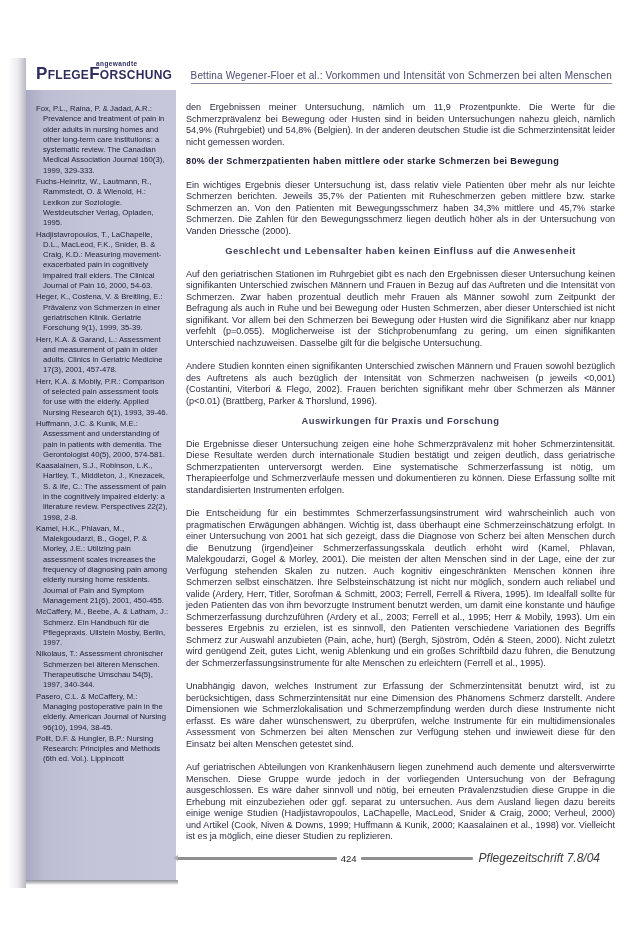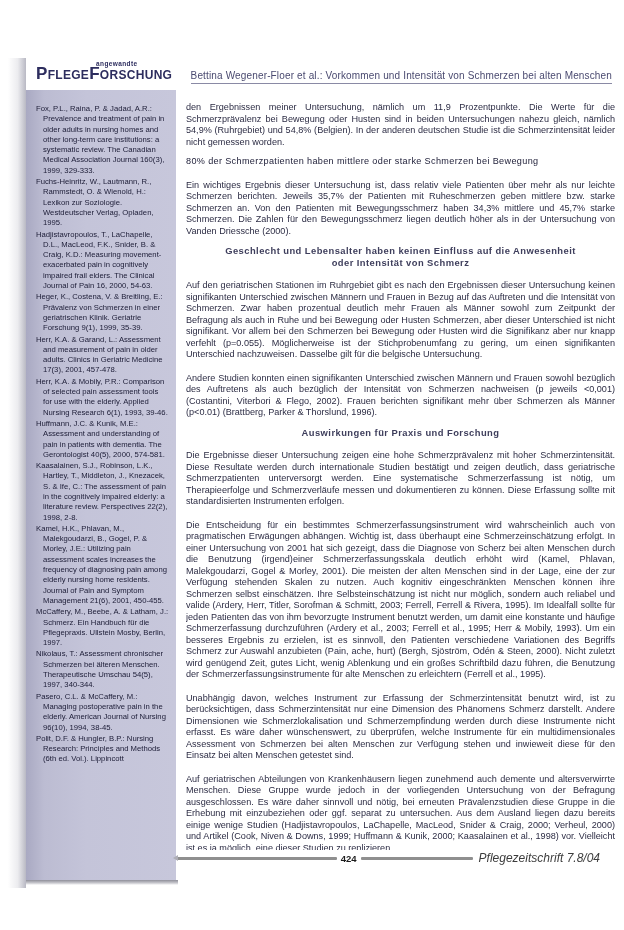--- a/index.html
+++ b/index.html
@@ -45,41 +45,41 @@
     background:linear-gradient(180deg,#8f8f99 0%,#c9c9cf 60%,#ffffff 100%);
   }
 
   
   .article {
     position:absolute; left:186px; top:90px; width:429px; height:760px; overflow:hidden;
     color:#2c2c44; font-size:9.1px; line-height:11.5px; text-align:justify;
   }
   .para { margin:12px 0 4px 0; }
   .subhead {
-    font-weight:normal; letter-spacing:.35px; margin:8px 0 2px 0; color:#23233c;
+    font-weight:bold; letter-spacing:.35px; margin:8px 0 2px 0; color:#23233c;
     font-size:9.1px; text-align:left;
   }
   .center-head {
     font-weight:bold; font-size:9.4px; text-align:center; margin:8px 0 3px 0;
     color:#3e3e5c; letter-spacing:.45px;
   }
   .center-head span { display:block; }
 
   
   .footer {
     position:absolute; left:176px; top:852px; right:24px; height:12px;
     display:flex; align-items:center;
   }
   .rule { height:3px; background:#8f8f8f; border-radius:1px; }
   .rule-left { flex:1; position:relative; }
   .rule-left::before {
     content:""; position:absolute; left:-6px; top:-2px;
     border:3.5px solid transparent; border-right:5px solid #aeaeb6;
   }
-  .page-number { font-weight:bold; font-size:9.5px; color:#1c1c1c; margin:2px 4px; }
+  .page-number { font-weight:normal; font-size:9.5px; color:#1c1c1c; margin:2px 4px; }
   .rule-right { width:112px; margin-right:6px; }
   .issue { font-size:12px; font-style:italic; color:#3c3c3c; white-space:nowrap; }
 </style>
 </head>
 <body>
 
 <div class="page">
 
   <div class="page-edge"></div>
 
@@ -107,21 +107,20 @@
     <div class="ref">Polit, D.F. &amp; Hungler, B.P.: Nursing Research: Principles and Methods (6th ed. Vol.). Lippincott</div>
   </aside>
   <div class="refs-shadow"></div>
 
   <main class="article">
     <p class="para">den Ergebnissen meiner Untersuchung, nämlich um 11,9 Prozentpunkte. Die Werte für die Schmerzprävalenz bei Bewegung oder Husten sind in beiden Untersuchungen nahezu gleich, nämlich 54,9% (Ruhrgebiet) und 54,8% (Belgien). In der anderen deutschen Studie ist die Schmerzintensität leider nicht gemessen worden.</p>
     <h3 class="subhead">80% der Schmerzpatienten haben mittlere oder starke Schmerzen bei Bewegung</h3>
     <p class="para">Ein wichtiges Ergebnis dieser Untersuchung ist, dass relativ viele Patienten über mehr als nur leichte Schmerzen berichten. Jeweils 35,7% der Patienten mit Ruheschmerzen geben mittlere bzw. starke Schmerzen an. Von den Patienten mit Bewegungsschmerz haben 34,3% mittlere und 45,7% starke Schmerzen. Die Zahlen für den Bewegungsschmerz liegen deutlich höher als in der Untersuchung von Vanden Driessche (2000).</p>
     <h2 class="center-head">
       <span>Geschlecht und Lebensalter haben keinen Einfluss auf die Anwesenheit</span>
-      <span>oder Intensität von Schmerz</span>
     </h2>
     <p class="para">Auf den geriatrischen Stationen im Ruhrgebiet gibt es nach den Ergebnissen dieser Untersuchung keinen signifikanten Unterschied zwischen Männern und Frauen in Bezug auf das Auftreten und die Intensität von Schmerzen. Zwar haben prozentual deutlich mehr Frauen als Männer sowohl zum Zeitpunkt der Befragung als auch in Ruhe und bei Bewegung oder Husten Schmerzen, aber dieser Unterschied ist nicht signifikant. Vor allem bei den Schmerzen bei Bewegung oder Husten wird die Signifikanz aber nur knapp verfehlt (p=0.055). Möglicherweise ist der Stichprobenumfang zu gering, um einen signifikanten Unterschied nachzuweisen. Dasselbe gilt für die belgische Untersuchung.</p>
     <p class="para">Andere Studien konnten einen signifikanten Unterschied zwischen Männern und Frauen sowohl bezüglich des Auftretens als auch bezüglich der Intensität von Schmerzen nachweisen (p jeweils &lt;0,001) (Costantini, Viterbori &amp; Flego, 2002). Frauen berichten signifikant mehr über Schmerzen als Männer (p&lt;0.01) (Brattberg, Parker &amp; Thorslund, 1996).</p>
     <h2 class="center-head">
       <span>Auswirkungen für Praxis und Forschung</span>
     </h2>
     <p class="para">Die Ergebnisse dieser Untersuchung zeigen eine hohe Schmerzprävalenz mit hoher Schmerzintensität. Diese Resultate werden durch internationale Studien bestätigt und zeigen deutlich, dass geriatrische Schmerzpatienten unterversorgt werden. Eine systematische Schmerzerfassung ist nötig, um Therapieerfolge und Schmerzverläufe messen und dokumentieren zu können. Diese Erfassung sollte mit standardisierten Instrumenten erfolgen.</p>
     <p class="para">Die Entscheidung für ein bestimmtes Schmerzerfassungsinstrument wird wahrscheinlich auch von pragmatischen Erwägungen abhängen. Wichtig ist, dass überhaupt eine Schmerzeinschätzung erfolgt. In einer Untersuchung von 2001 hat sich gezeigt, dass die Diagnose von Scherz bei alten Menschen durch die Benutzung (irgend)einer Schmerzerfassungsskala deutlich erhöht wird (Kamel, Phlavan, Malekgoudarzi, Gogel &amp; Morley, 2001). Die meisten der alten Menschen sind in der Lage, eine der zur Verfügung stehenden Skalen zu nutzen. Auch kognitiv eingeschränkten Menschen können ihre Schmerzen selbst einschätzen. Ihre Selbsteinschätzung ist nicht nur möglich, sondern auch reliabel und valide (Ardery, Herr, Titler, Sorofman &amp; Schmitt, 2003; Ferrell, Ferrell &amp; Rivera, 1995). Im Idealfall sollte für jeden Patienten das von ihm bevorzugte Instrument benutzt werden, um damit eine konstante und häufige Schmerzerfassung durchzuführen (Ardery et al., 2003; Ferrell et al., 1995; Herr &amp; Mobily, 1993). Um ein besseres Ergebnis zu erzielen, ist es sinnvoll, den Patienten verschiedene Variationen des Begriffs Schmerz zur Auswahl anzubieten (Pain, ache, hurt) (Bergh, Sjöström, Odén &amp; Steen, 2000). Nicht zuletzt wird genügend Zeit, gutes Licht, wenig Ablenkung und ein großes Schriftbild dazu führen, die Benutzung der Schmerzerfassungsinstrumente für alte Menschen zu erleichtern (Ferrell et al., 1995).</p>
     <p class="para">Unabhängig davon, welches Instrument zur Erfassung der Schmerzintensität benutzt wird, ist zu berücksichtigen, dass Schmerzintensität nur eine Dimension des Phänomens Schmerz darstellt. Andere Dimensionen wie Schmerzlokalisation und Schmerzempfindung werden durch diese Instrumente nicht erfasst. Es wäre daher wünschenswert, zu überprüfen, welche Instrumente für ein multidimensionales Assessment von Schmerzen bei alten Menschen zur Verfügung stehen und inwieweit diese für den Einsatz bei alten Menschen getestet sind.</p>
     <p class="para">Auf geriatrischen Abteilungen von Krankenhäusern liegen zunehmend auch demente und altersverwirrte Menschen. Diese Gruppe wurde jedoch in der vorliegenden Untersuchung von der Befragung ausgeschlossen. Es wäre daher sinnvoll und nötig, bei erneuten Prävalenzstudien diese Gruppe in die Erhebung mit einzubeziehen oder ggf. separat zu untersuchen. Aus dem Ausland liegen dazu bereits einige wenige Studien (Hadjistavropoulos, LaChapelle, MacLeod, Snider &amp; Craig, 2000; Verheul, 2000) und Artikel (Cook, Niven &amp; Downs, 1999; Huffmann &amp; Kunik, 2000; Kaasalainen et al., 1998) vor. Vielleicht ist es ja möglich, eine dieser Studien zu replizieren.</p>

